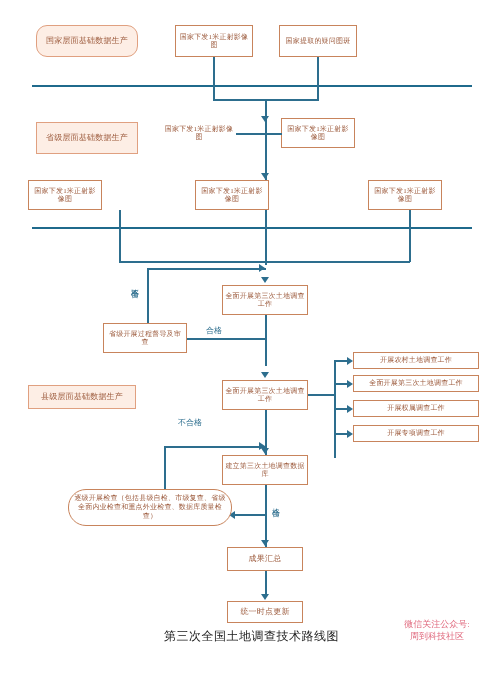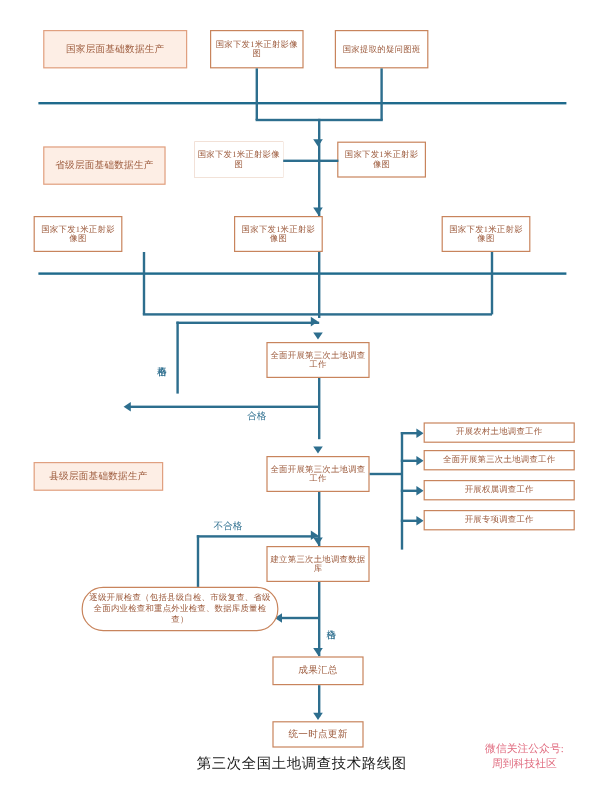--- a/index.html
+++ b/index.html
@@ -72,21 +72,20 @@
     border-bottom: 4px solid transparent;
     border-left: 6px solid #2d6e8e;
   }
   
   .edge-label {
     position: absolute;
     color: #2d6e8e;
     font-size: 8px;
     line-height: 1.05;
     white-space: nowrap;
-    margin-top: 16px;
   }
   .edge-label.vert {
     writing-mode: vertical-rl;
     white-space: normal;
     width: 10px;
   }
   
   #chart-title {
     position: absolute;
     left: 0;
@@ -107,21 +106,21 @@
   }
 </style>
 </head>
 <body>
 
 <div id="canvas">
 
   <div class="rail" style="left:32px; top:85px; width:440px;"></div>
   <div class="rail" style="left:32px; top:227px; width:440px;"></div>
 
-  <div class="box tinted f8" style="left:36px; top:25px; width:120px; height:32px;">
+  <div class="box tinted f8" style="left:36px; top:25px; width:102px; height:32px;border-radius:11px;">
     <span>国家层面基础数据生产</span>
   </div>
 
   <div class="box tinted f8" style="left:36px; top:122px; width:102px; height:32px;">
     <span>省级层面基础数据生产</span>
   </div>
 
   <div class="box tinted f8" style="left:28px; top:385px; width:108px; height:24px;">
     <span>县级层面基础数据生产</span>
   </div>
@@ -184,20 +183,23 @@
 
   <div class="vline" style="left:265px; top:315px; height:51px;"></div>
   <div class="hline" style="left:107px; top:338px; width:159px;"></div>
   <div class="arrow-left" style="left:103px; top:335px;"></div>
 
   <div class="vline" style="left:147px; top:268px; height:60px;"></div>
 
   <div class="edge-label vert" style="left:128px; top:283px; height:38px;">不合格</div>
   <div class="edge-label" style="left:206px; top:327px;">合格</div>
 
+  <div class="box f7" style="left:103px; top:323px; width:84px; height:30px;">
+    <span>省级开展过程督导及审查</span>
+  </div>
 
   <div class="arrow-down" style="left:261px; top:372px;"></div>
   <div class="box f7" style="left:222px; top:380px; width:86px; height:30px;">
     <span>全面开展第三次土地调查工作</span>
   </div>
 
   <div class="hline" style="left:308px; top:394px; width:27px;"></div>
   <div class="vline" style="left:334px; top:360px; height:98px;"></div>
 
   <div class="hline" style="left:334px; top:360px; width:16px;"></div>

